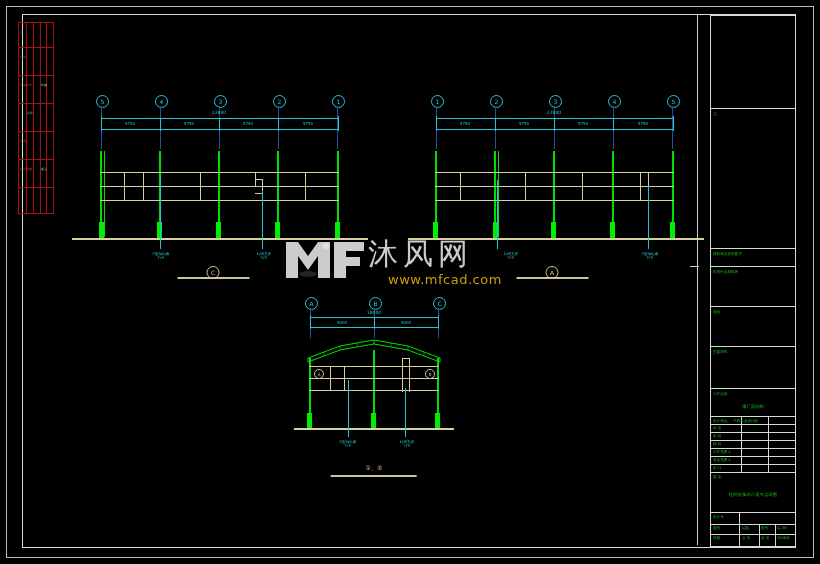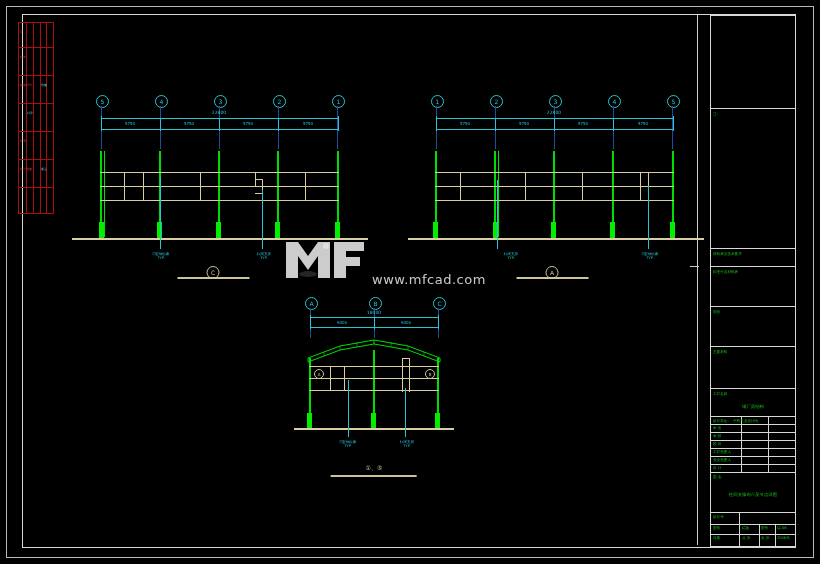--- a/index.html
+++ b/index.html
@@ -54,21 +54,21 @@
   .vtitle{position:absolute;display:flex;align-items:center;
           transform:translateX(-50%);}
   .vtitle .bar{position:absolute;left:50%;transform:translateX(-50%);
                top:11px;height:2px;background:#cdc49a;}
 
   
   #wm{position:absolute;left:272px;top:232px;width:250px;height:62px;
       opacity:.88;pointer-events:none;}
   #wm .cn{position:absolute;left:96px;top:2px;font-size:30px;color:#e8e8e8;
           letter-spacing:5px;font-family:"DejaVu Sans",sans-serif;}
-  #wm .url{position:absolute;left:100px;top:40px;font-size:13px;color:#e5e5e5;
+  #wm .url{position:absolute;left:116px;top:40px;font-size:13px;color:#eab308;
            letter-spacing:.5px;}
   #wm .mark{position:absolute;left:8px;top:4px;width:86px;height:48px;}
 
   
   #tb{position:absolute;left:710px;top:15px;width:84px;height:530px;
       border:1px solid #d8d8d8;}
   #tb .tbh{position:absolute;left:0;right:0;height:1px;background:#d8d8d8;}
   #tb .tbv{position:absolute;top:0;bottom:0;width:1px;background:#d8d8d8;}
   #tb .tbt{position:absolute;font-size:3.6px;color:#16c216;white-space:nowrap;}
   #tb .tbc{position:absolute;font-size:4.4px;color:#16c216;white-space:nowrap;
@@ -235,20 +235,21 @@
     <div class="bar" style="width:72px"></div>
   </div>
 
   <div id="wm">
     <svg class="mark" viewBox="0 0 86 48">
       <path d="M6 6 L6 42 L18 42 L18 20 L28 34 L38 20 L38 42 L50 42 L50 6 L38 6 L28 20 L18 6 Z" fill="#e9e9e9"></path>
       <path d="M54 6 L84 6 L84 15 L66 15 L66 21 L80 21 L80 30 L66 30 L66 42 L54 42 Z" fill="#e9e9e9"></path>
       <circle cx="46" cy="10" r="3" fill="#ffffff"></circle>
       <ellipse cx="28" cy="38" rx="9" ry="3" fill="#2b2b2b"></ellipse>
     </svg>
+    <div class="cn">沐风网</div>
     <div class="url">www.mfcad.com</div>
   </div>
 
   <div class="bub" style="left:305px;top:297px">A</div>
   <div class="bub" style="left:369px;top:297px">B</div>
   <div class="bub" style="left:433px;top:297px">C</div>
 
   <div class="ln v" style="left:310px;top:308px;height:30px;background:#1d4f9e"></div>
   <div class="ln v" style="left:374px;top:308px;height:30px;background:#1d4f9e"></div>
   <div class="ln v" style="left:438px;top:308px;height:30px;background:#1d4f9e"></div>

